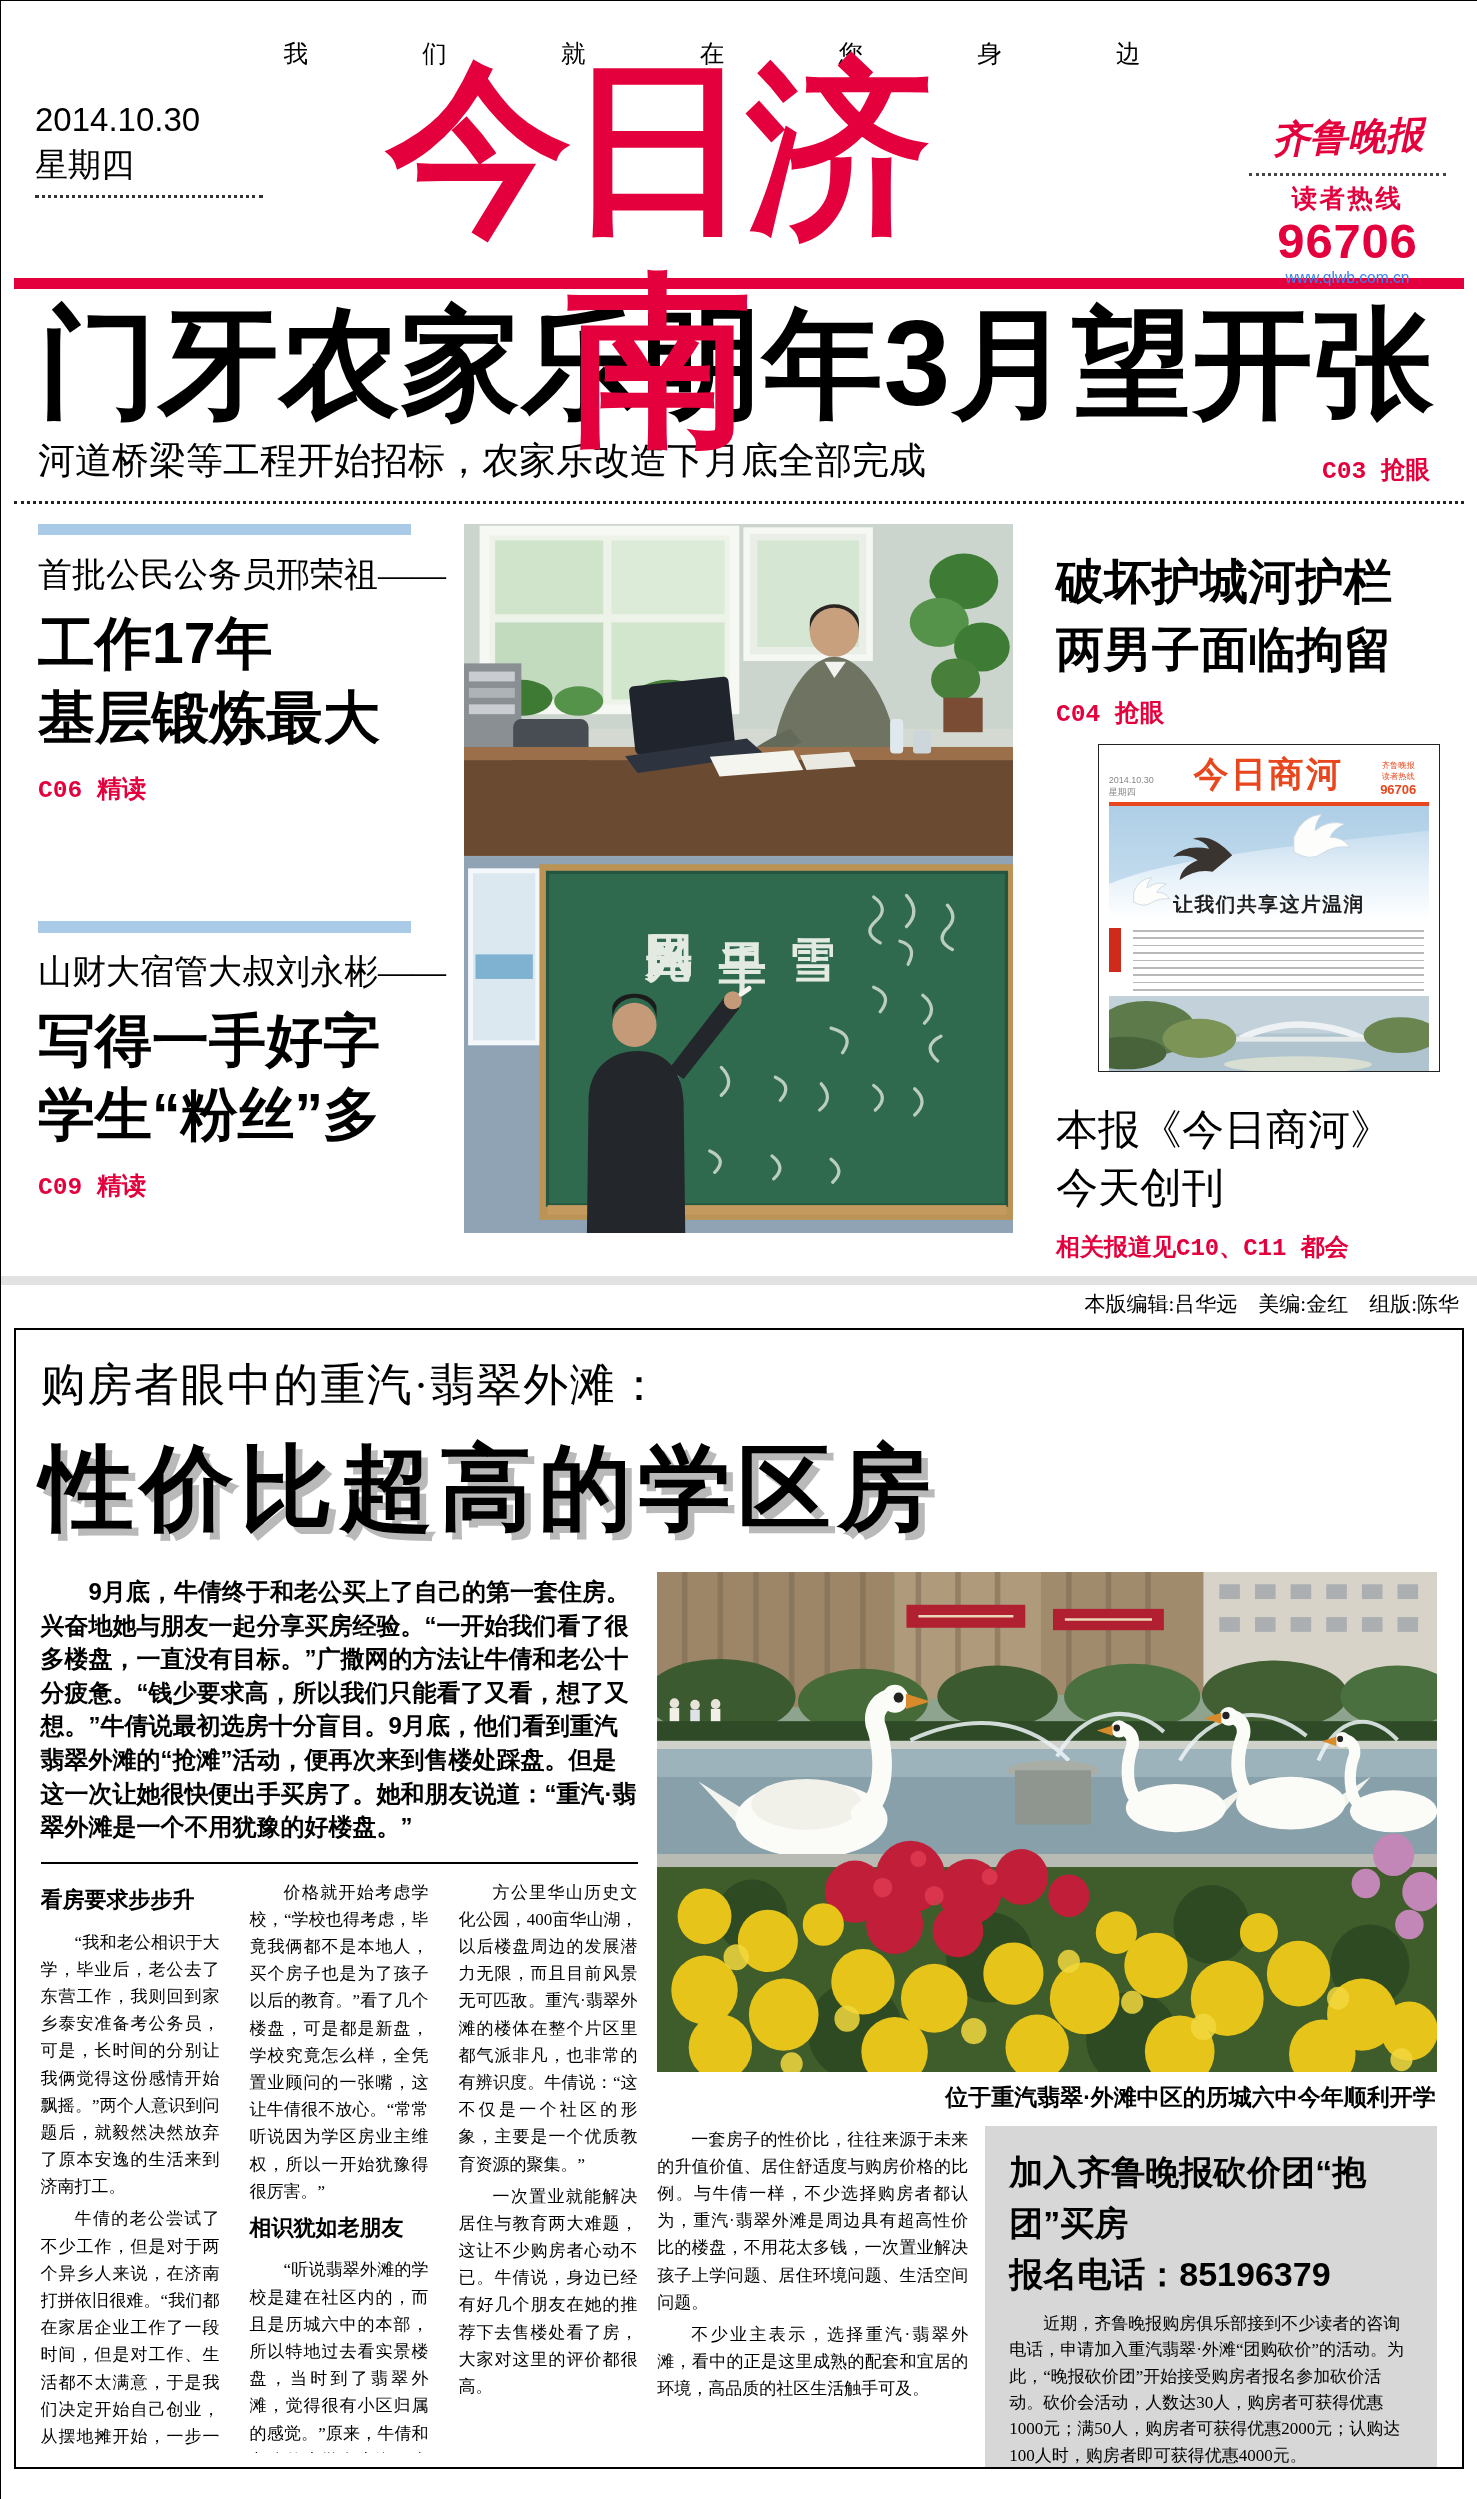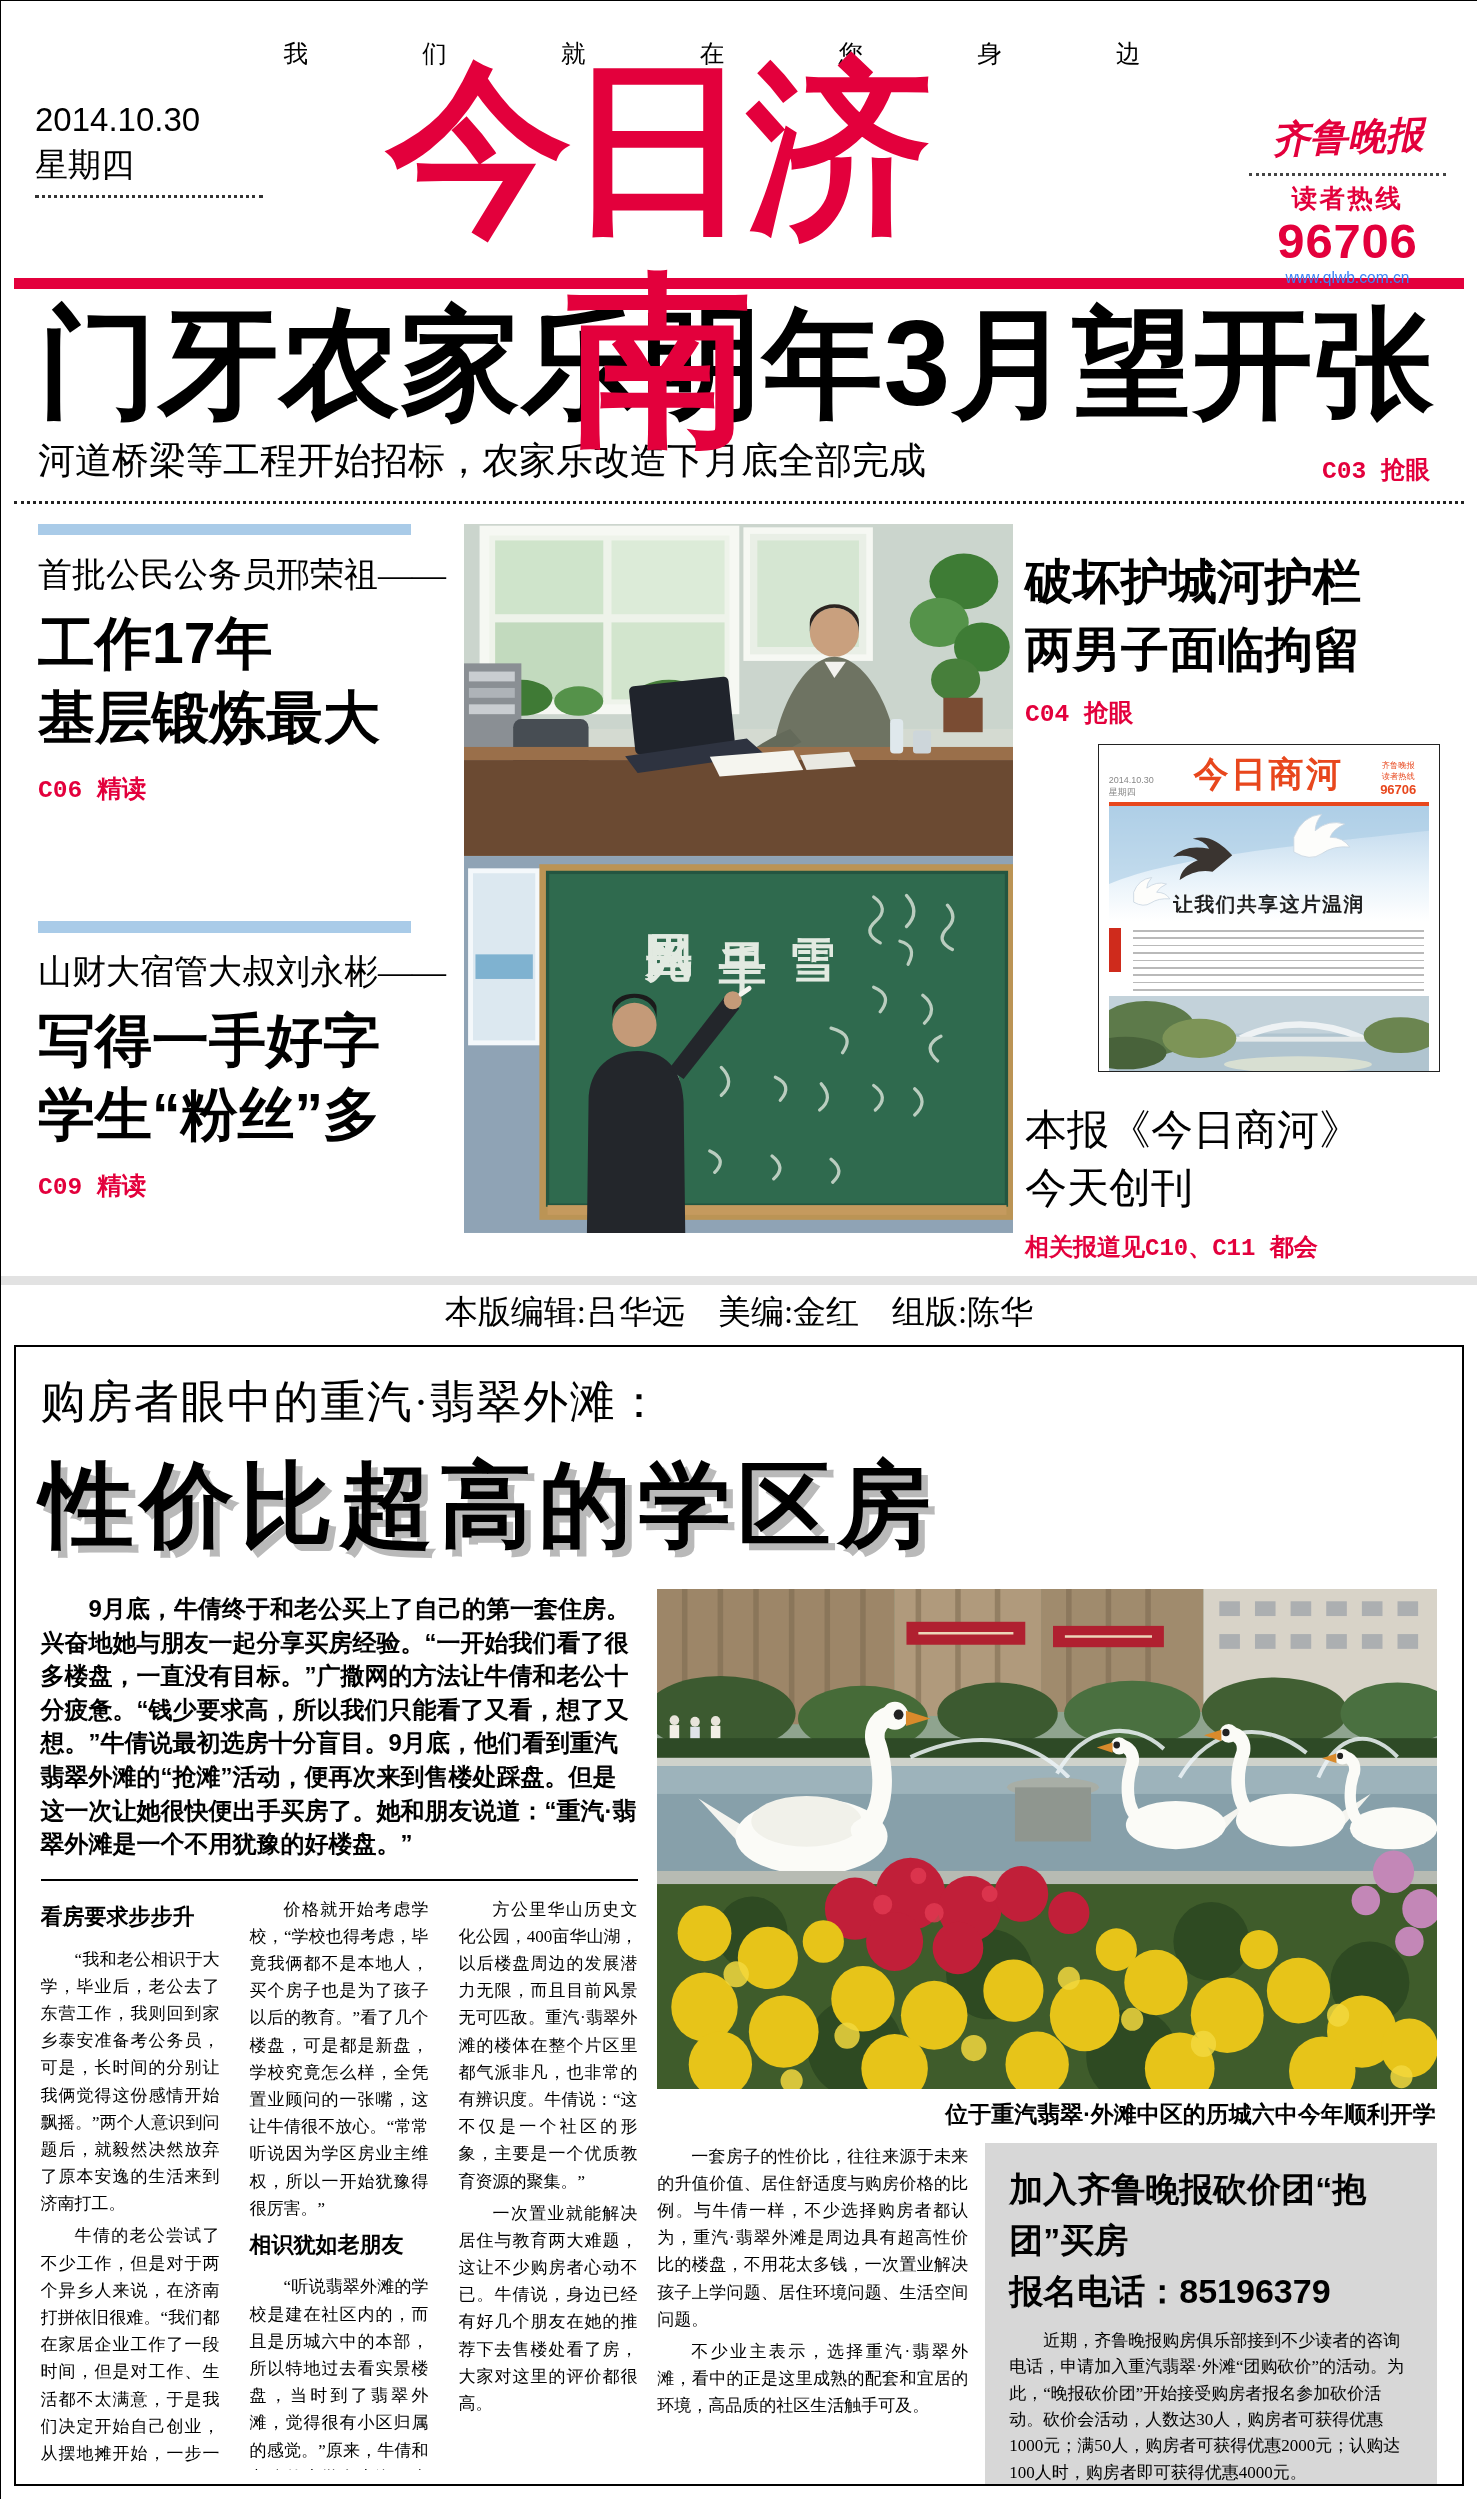--- a/index.html
+++ b/index.html
@@ -33,21 +33,21 @@
            line-height:1.08;margin:6.6px 0 0;white-space:nowrap;letter-spacing:0.8px}
   .lead-row{display:flex;align-items:flex-end;margin-top:8.2px}
   .lead-sub{font-size:37px;font-family:"Liberation Sans",sans-serif;flex:1}
   .ref{color:var(--red);font-weight:700;font-size:24.6px;font-family:Liberation Mono, monospace}
   .lead-ref{padding-right:9.8px}
   .dotdiv{border-top:3.3px dotted #222;margin:14.8px 13px 0}
   
   .grid{display:flex;padding:19.7px 37px 0}
   .gcol-l{width:426px}
   .gcol-m{width:549px}
-  .gcol-r{flex:1;padding-left:12px}
+  .gcol-r{flex:1;padding-left:43px}
   .bluebar{height:11.5px;background:var(--blue);width:373px;margin-bottom:16.4px}
   .kicker{font-size:34px;margin:0 0 8.2px;font-family:"Liberation Serif",serif}
   .bighead{font-size:57px;font-weight:900;font-family:"Liberation Sans",sans-serif;line-height:1.3;margin:0}
   .artref{margin-top:18px}
   .art2{margin-top:116px}
   .photo1,.photo2{display:block}
   .rhead{font-size:48px;font-weight:700;line-height:1.4;margin-top:24.6px}
   .rref1{margin-top:13px}
   .mini{width:342px;margin-left:auto;margin-top:14.8px;border:0.8px solid #222;background:#fff;
         padding:6.6px 9.8px;height:328px;font-family:"Liberation Sans",sans-serif;overflow:hidden}
@@ -64,21 +64,21 @@
              font-weight:700;color:#1e1e1e;letter-spacing:1.6px}
   .mini-txt{display:flex;gap:6.6px;margin-top:6.6px}
   .mini-seal{width:12.3px;height:44px;background:#cf2b1c}
   .mini-lines{flex:1;height:62px;margin:1.6px 4.9px 0;
       background:repeating-linear-gradient(180deg,#9b9b9b 0 1.6px,transparent 1.6px 7.4px);opacity:.7}
   .mini-river{height:75px;margin-top:4.9px}
   .rhead2{font-size:42px;line-height:1.38;margin-top:30px;font-weight:400}
   .rref2{margin-top:13px;font-size:24px}
   
   .edit-strip{height:9.8px;background:#e2e2e2;margin-top:13px}
-  .editors{text-align:center;font-size:33px;padding:4.9px 18px 0}
+  .editors{text-align:right;font-size:21px;padding:4.9px 18px 0}
   
   .feature{margin:9.8px 13px 0;border:2.5px solid #000;padding:24.6px 24.6px 18px;height:1141px;overflow:hidden}
   .f-kicker{font-size:45px;letter-spacing:1.6px}
   .f-head{font-size:93px;font-weight:900;font-family:"Liberation Sans",sans-serif;letter-spacing:6.6px;
           text-shadow:6.6px 6.6px 0 #b9b9b9;margin:11.5px 0 19.7px;white-space:nowrap}
   .f-body{display:flex;gap:19.7px}
   .f-left{width:597px;flex:none}
   .f-intro{font-family:"Liberation Sans",sans-serif;font-weight:700;font-size:24px;line-height:1.4;
            text-indent:2em;margin:3.3px 0 0}
   .f-hr{border:none;border-top:2.5px solid #000;margin:18px 0 14.8px}

